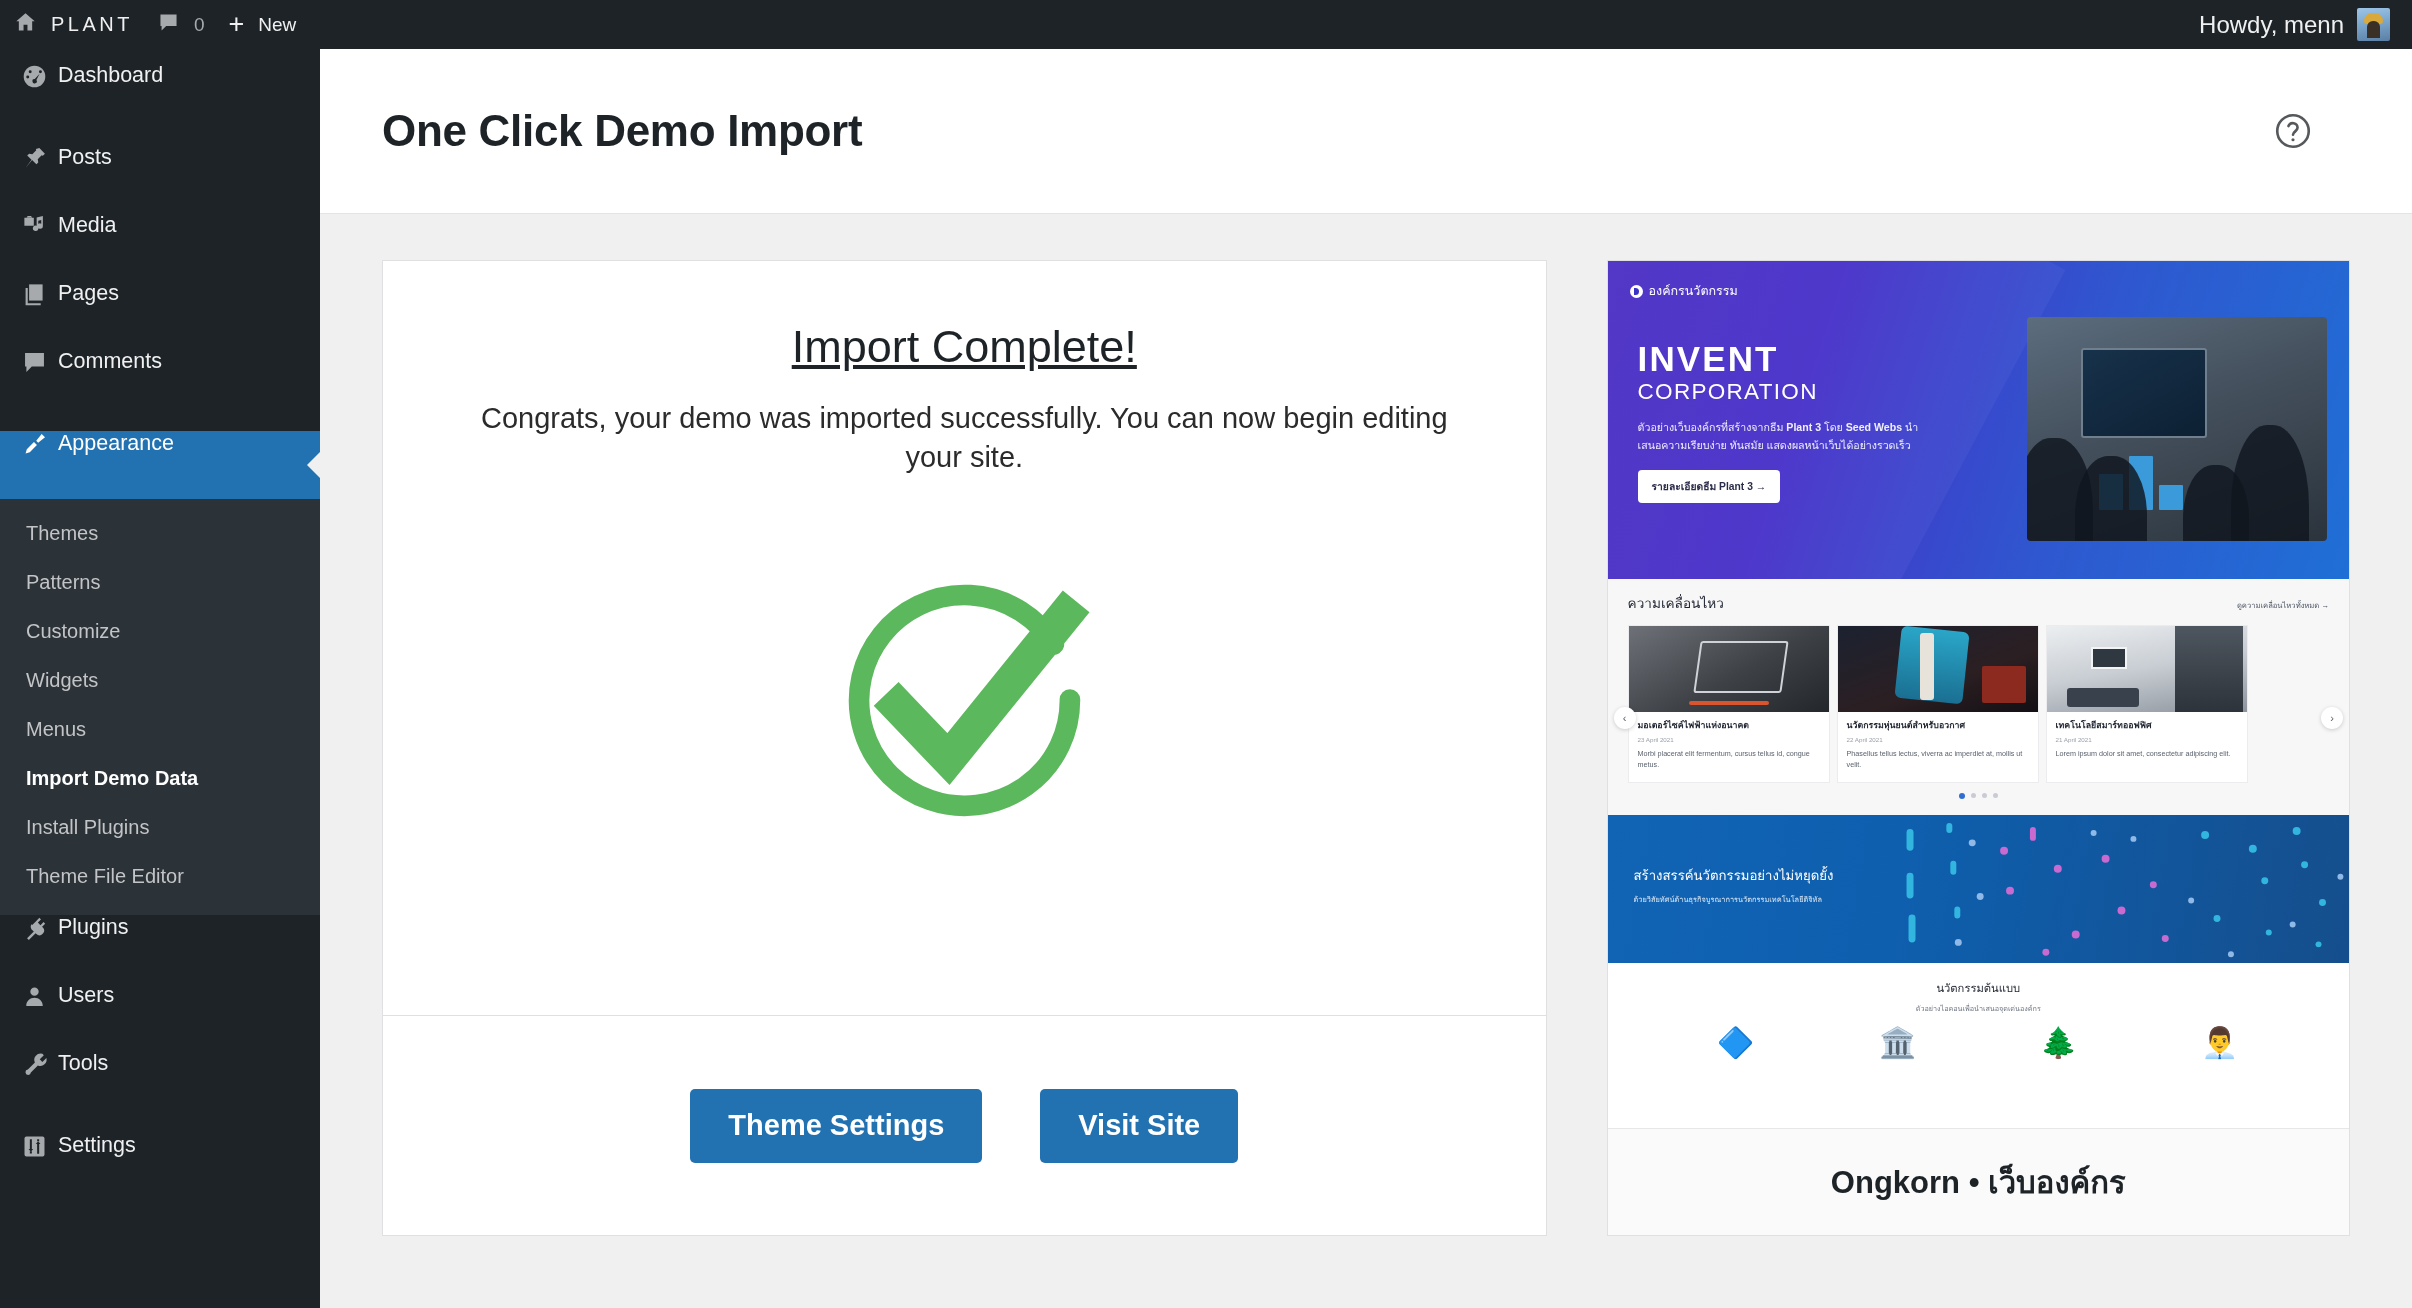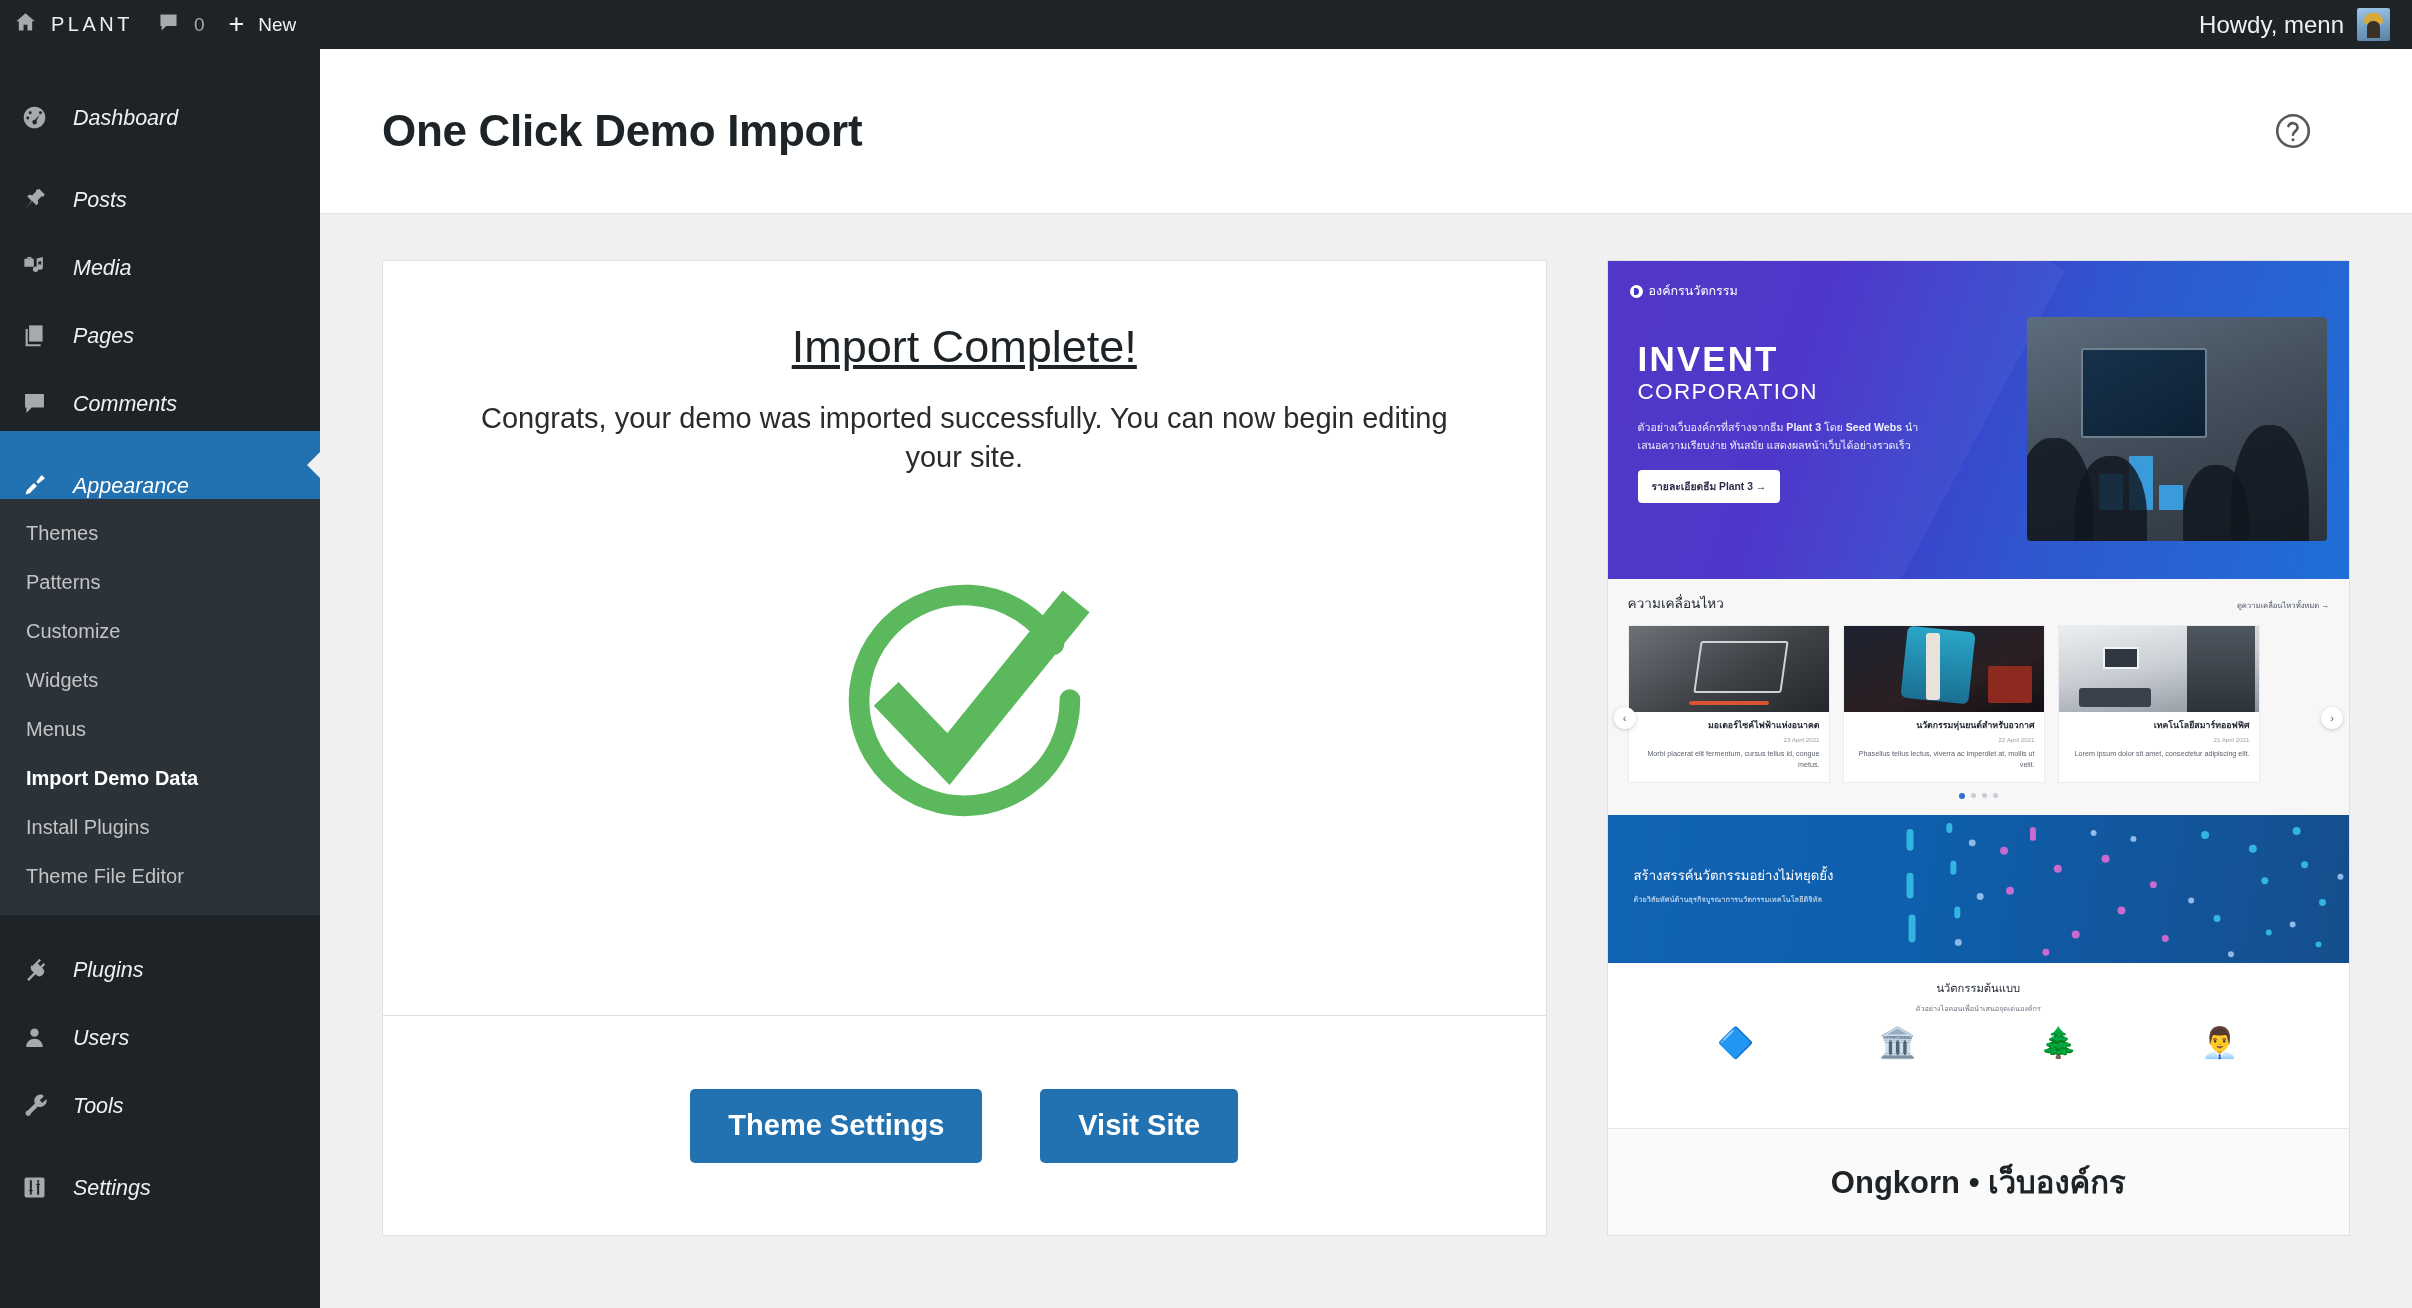--- a/index.html
+++ b/index.html
@@ -46,25 +46,24 @@
     border-radius: 6px 6px 0 0; background:#3b3026;
   }
 
   
   #sidebar {
     position: absolute; top: 49px; left: 0;
     width: 320px; height: 1259px;
     background: #1d2327;
   }
   .menu-item {
-    display: flex; align-items: flex-end;
-    height: 68px; padding-left: 18px; gap: 23px;
+    display: flex; align-items: flex-start;
+    height: 68px; padding-left: 18px; gap: 8px;
     color: #f0f0f1; font-size: 21.5px;
     position: relative;
-    font-style: italic;
   }
   .menu-item .ico { width: 32px; display:flex; align-items:center; justify-content:center; flex:none; }
   .menu-item .ico svg { display:block; }
   .menu-item .ico .g { fill: #a7aaad; }
   .menu-item.current {
     background: #2271b1; color: #fff; font-weight: 400;
   }
   .menu-item.current .ico .g { fill: #fff; }
   .menu-item.current::after {
     content: ""; position: absolute; right: -1px; top: 50%;
@@ -197,21 +196,21 @@
   #pv-hero-photo .sil {
     position:absolute; bottom:0; border-radius: 46% 46% 0 0 / 70% 70% 0 0;
     background: rgba(16,22,30,0.82);
   }
 
   
   #pv-news { background:#f7f7f8; padding: 13px 20px 16px 20px; position:relative; }
   #pv-news-head { display:flex; align-items:baseline; justify-content:space-between; }
   #pv-news-title { font-size: 13.6px; color:#1f2430; }
   #pv-news-more { font-size: 7.6px; color:#4c5562; }
-  #pv-news-grid { display:flex; gap: 13px; margin-top: 11px; text-align: right; }
+  #pv-news-grid { display:flex; gap: 7px; margin-top: 11px; }
   .pv-news-card { width: 202px; background:#fff; border:1px solid #ececee; }
   .pv-news-img { height: 86px; position: relative; overflow:hidden; }
   .pv-news-body { padding: 8px 9px 11px 9px; }
   .pv-nc-title { font-size: 8.8px; color:#1f2430; font-weight:bold; line-height:1.3; }
   .pv-nc-date { font-size: 6.2px; color:#9aa0aa; margin-top: 5px; }
   .pv-nc-text { font-size: 7.2px; color:#5b626d; line-height:1.5; margin-top: 6px; }
   .pv-arrow {
     position:absolute; top: 128px; width: 22px; height: 22px; border-radius:50%;
     background:#fff; box-shadow: 0 1px 4px rgba(0,0,0,0.18);
     display:flex; align-items:center; justify-content:center;

